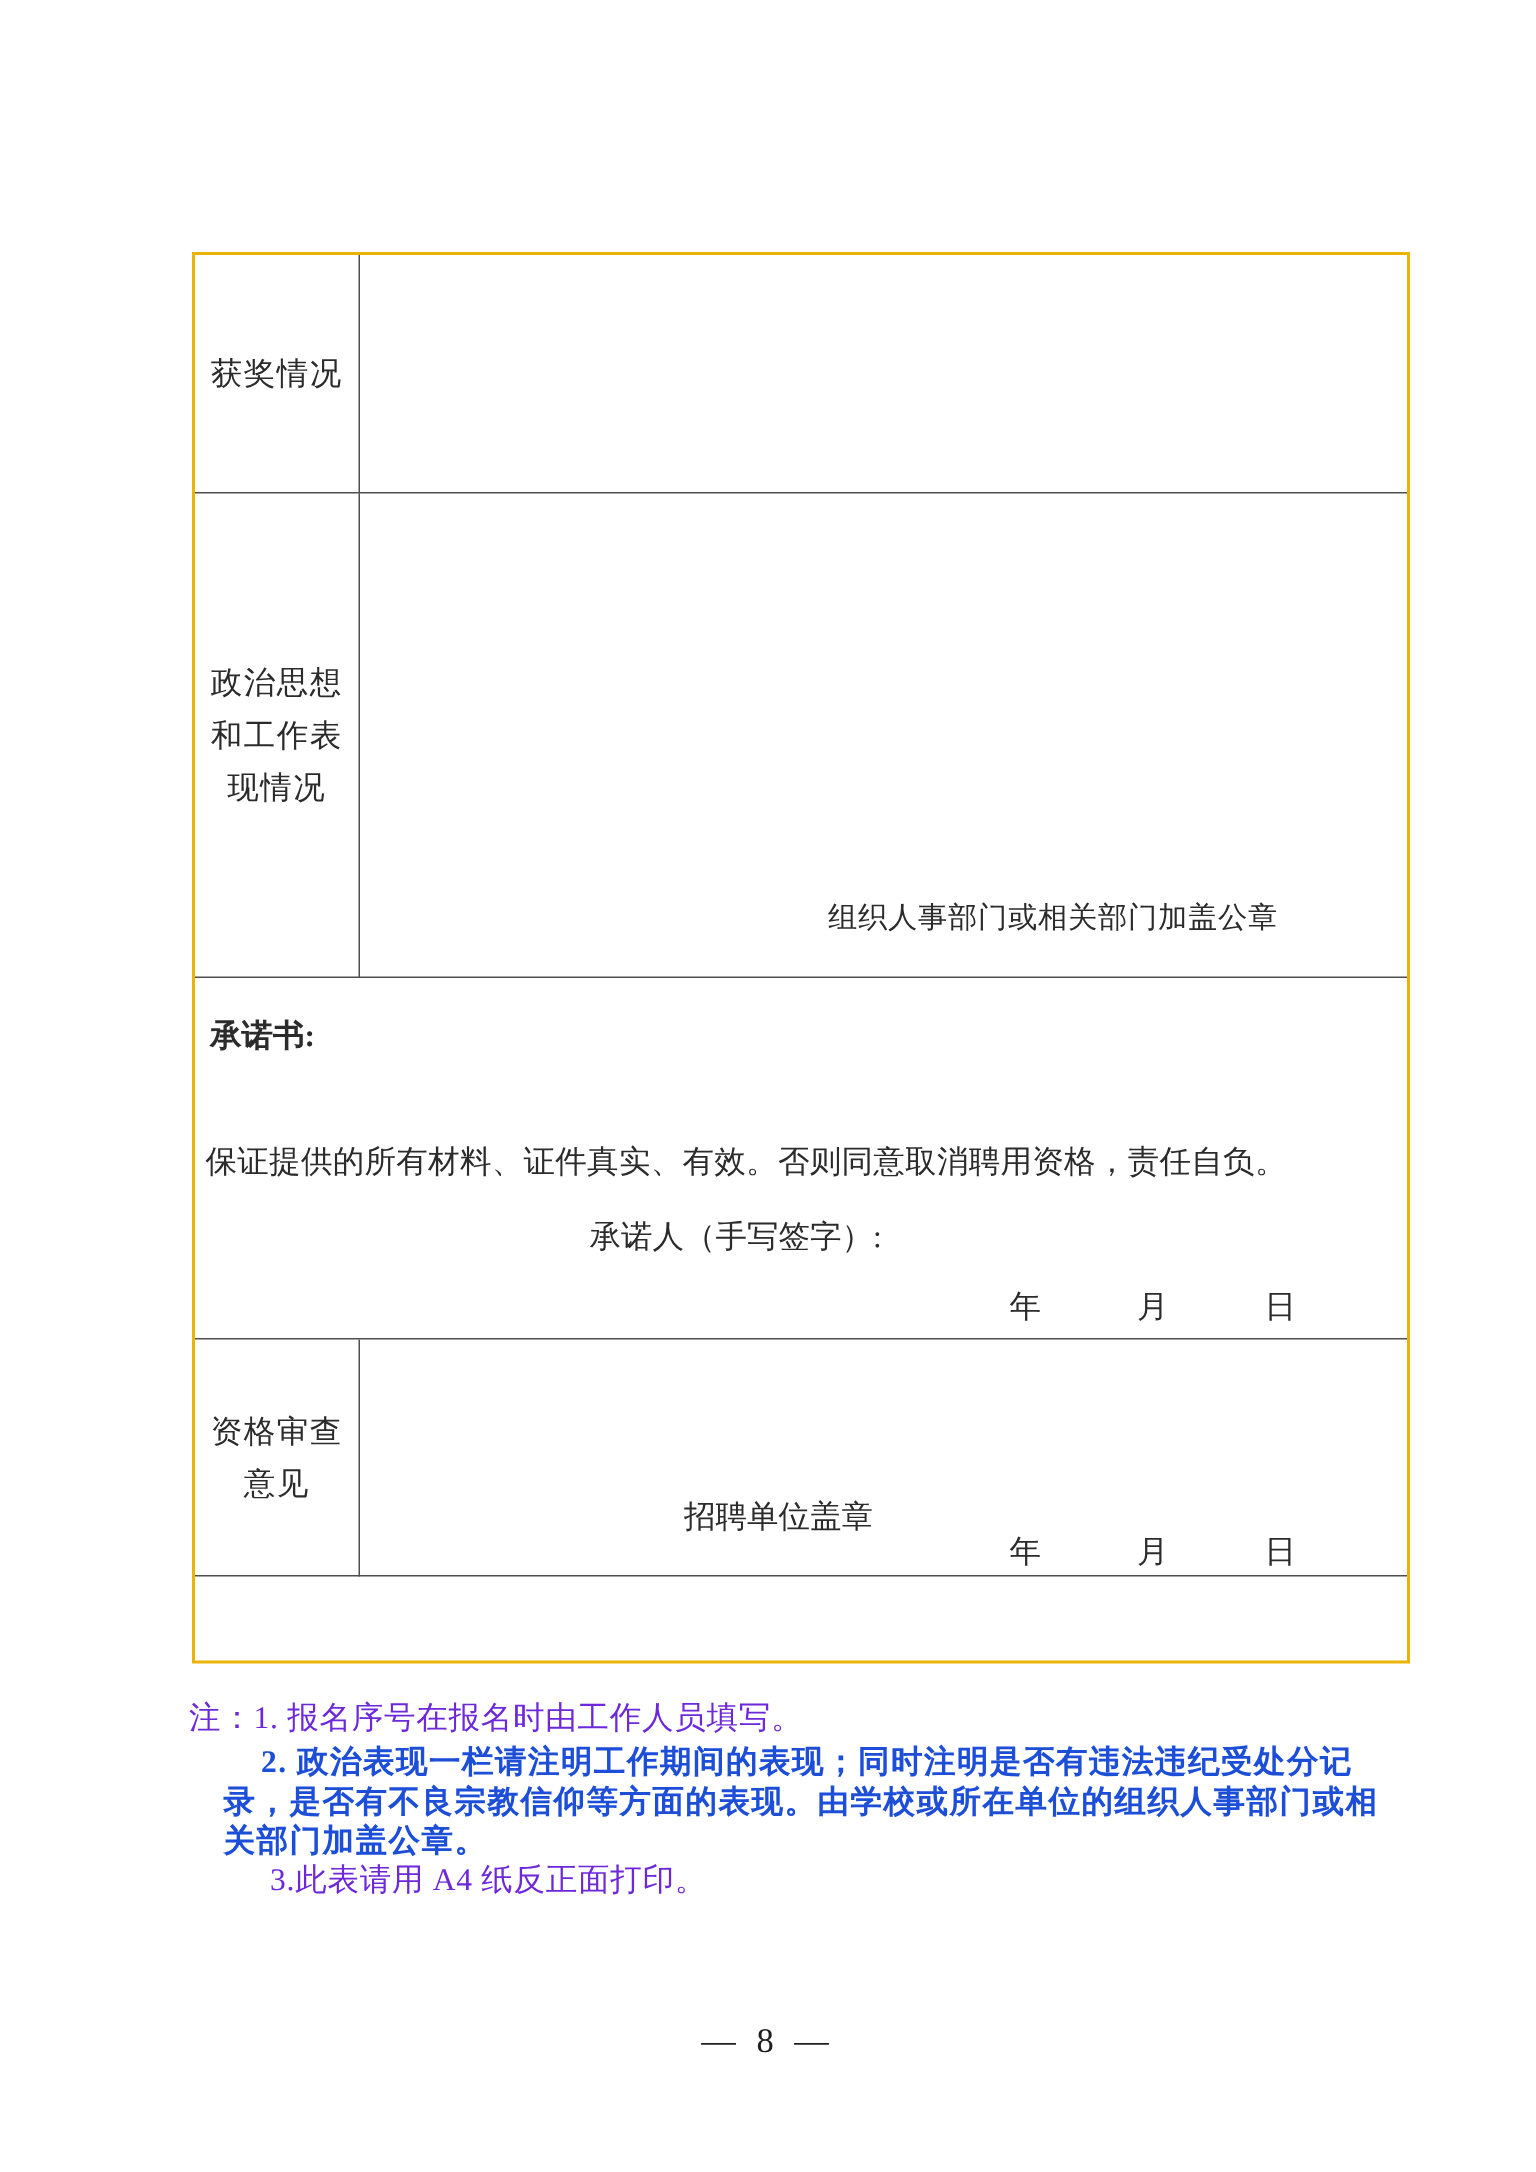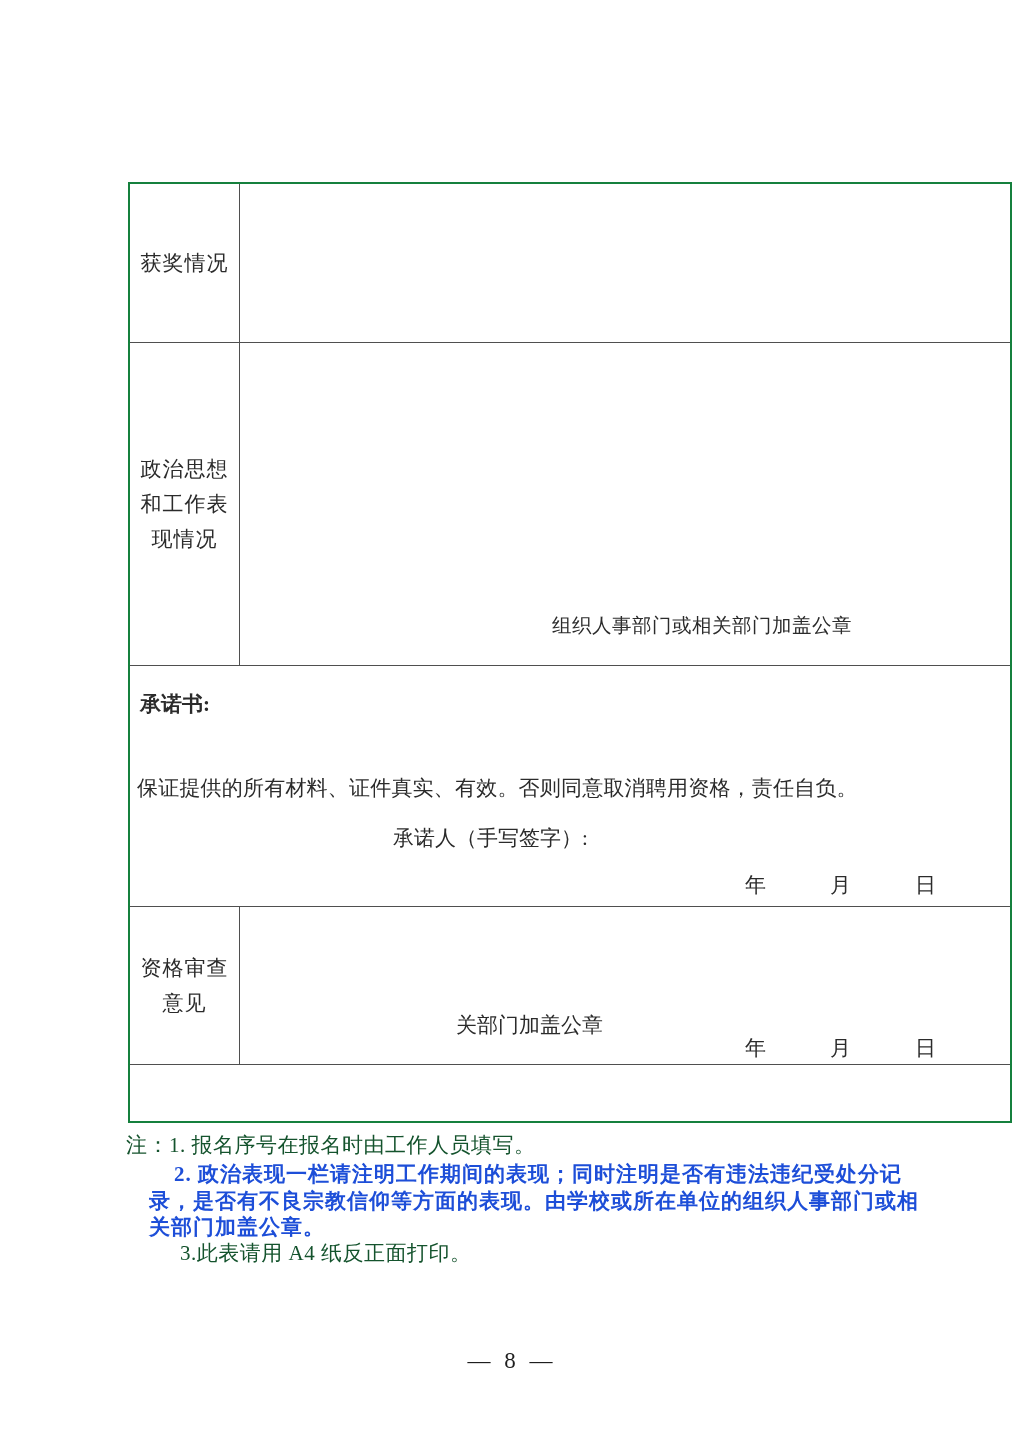--- a/index.html
+++ b/index.html
@@ -13,28 +13,28 @@
     height: 1448px;
     background: #ffffff;
     font-family: "Liberation Serif", "DejaVu Serif", serif;
     color: #2b2b2b;
     overflow: hidden;
   }
   
   .doc-table {
     position: absolute;
     left: 128px;
-    top: 182px;
-    width: 884px;
+    top: 168px;
+    width: 812px;
     height: 941px;
     box-sizing: border-box;
     display: grid;
     grid-template-columns: 110px 1fr;
     grid-template-rows: 159px 323px 241px 158px 1fr;
-    border: 2px solid #15803d;
+    border: 2px solid #eab308;
   }
   .cell {
     box-sizing: border-box;
     position: relative;
     font-size: 21px;
   }
   .label-cell {
     border-right: 1px solid #4f4f4f;
     border-bottom: 1px solid #4f4f4f;
     display: flex;
@@ -82,21 +82,21 @@
   .commitment-date { bottom: 7px; }
   
   .qualification-stamp { left: 216px; top: 104px; }
   .qualification-date  { bottom: 2px; }
 
   
   .note {
     position: absolute;
     font-size: 21px;
     white-space: nowrap;
-    color: #14532d;
+    color: #6d28d9;
     letter-spacing: 0.5px;
   }
   .note-bold {
     font-weight: bold;
     color: #1d4ed8;
     letter-spacing: 1px;
   }
   .note-1 { left: 126px; top: 1131px; }
   .note-2 { left: 174px; top: 1160px; }
   .note-3 { left: 149px; top: 1187px; }
@@ -144,21 +144,21 @@
         <span>月</span>
         <span>日</span>
       </div>
     </div>
 
     <div class="cell label-cell">
       <span>资格审查</span>
       <span>意见</span>
     </div>
     <div class="cell content-cell">
-      <span class="abs qualification-stamp">关部门加盖公章</span>
+      <span class="abs qualification-stamp">招聘单位盖章</span>
       <div class="date-line qualification-date">
         <span>年</span>
         <span>月</span>
         <span>日</span>
       </div>
     </div>
 
     <div class="cell content-cell no-bottom"></div>
 
   </div>

